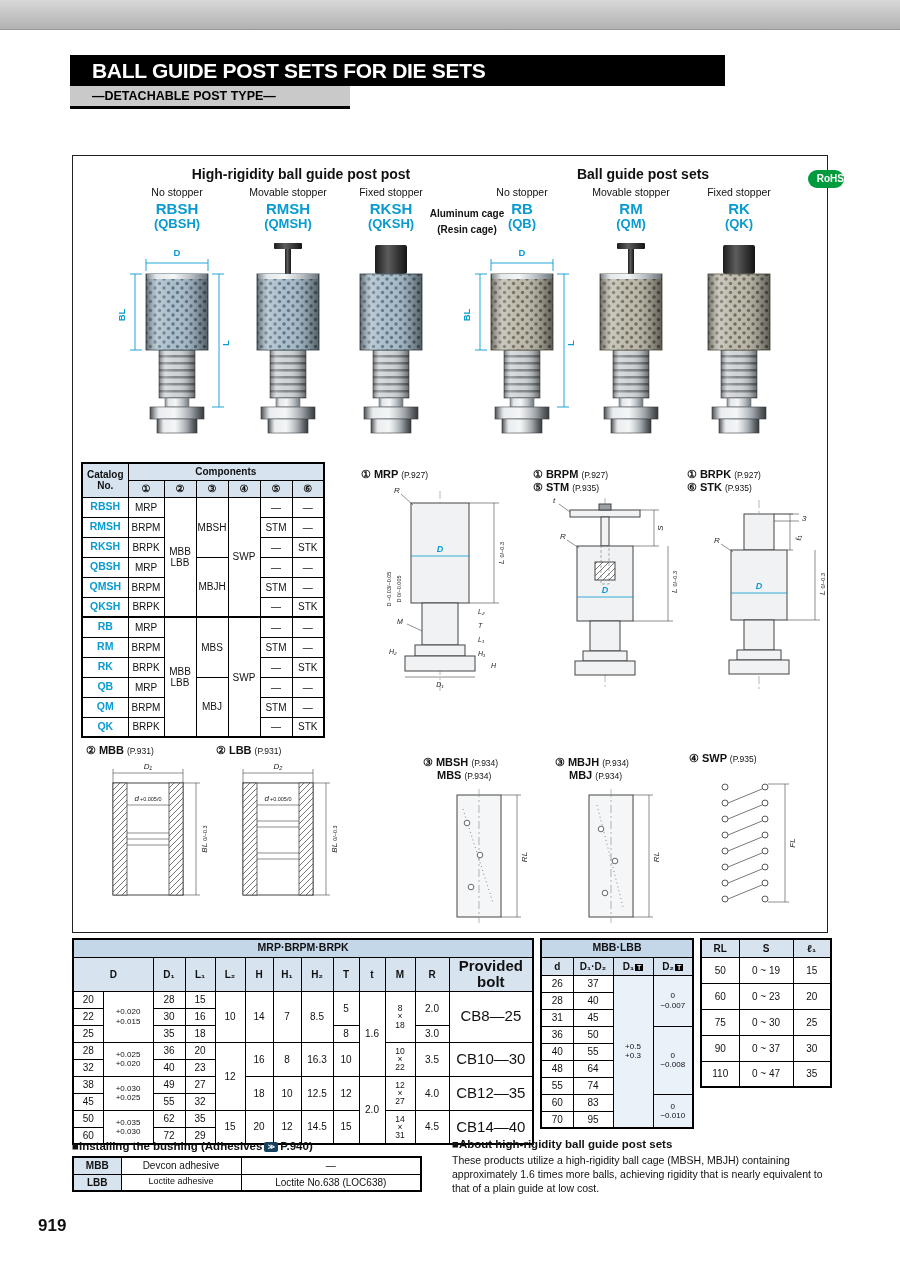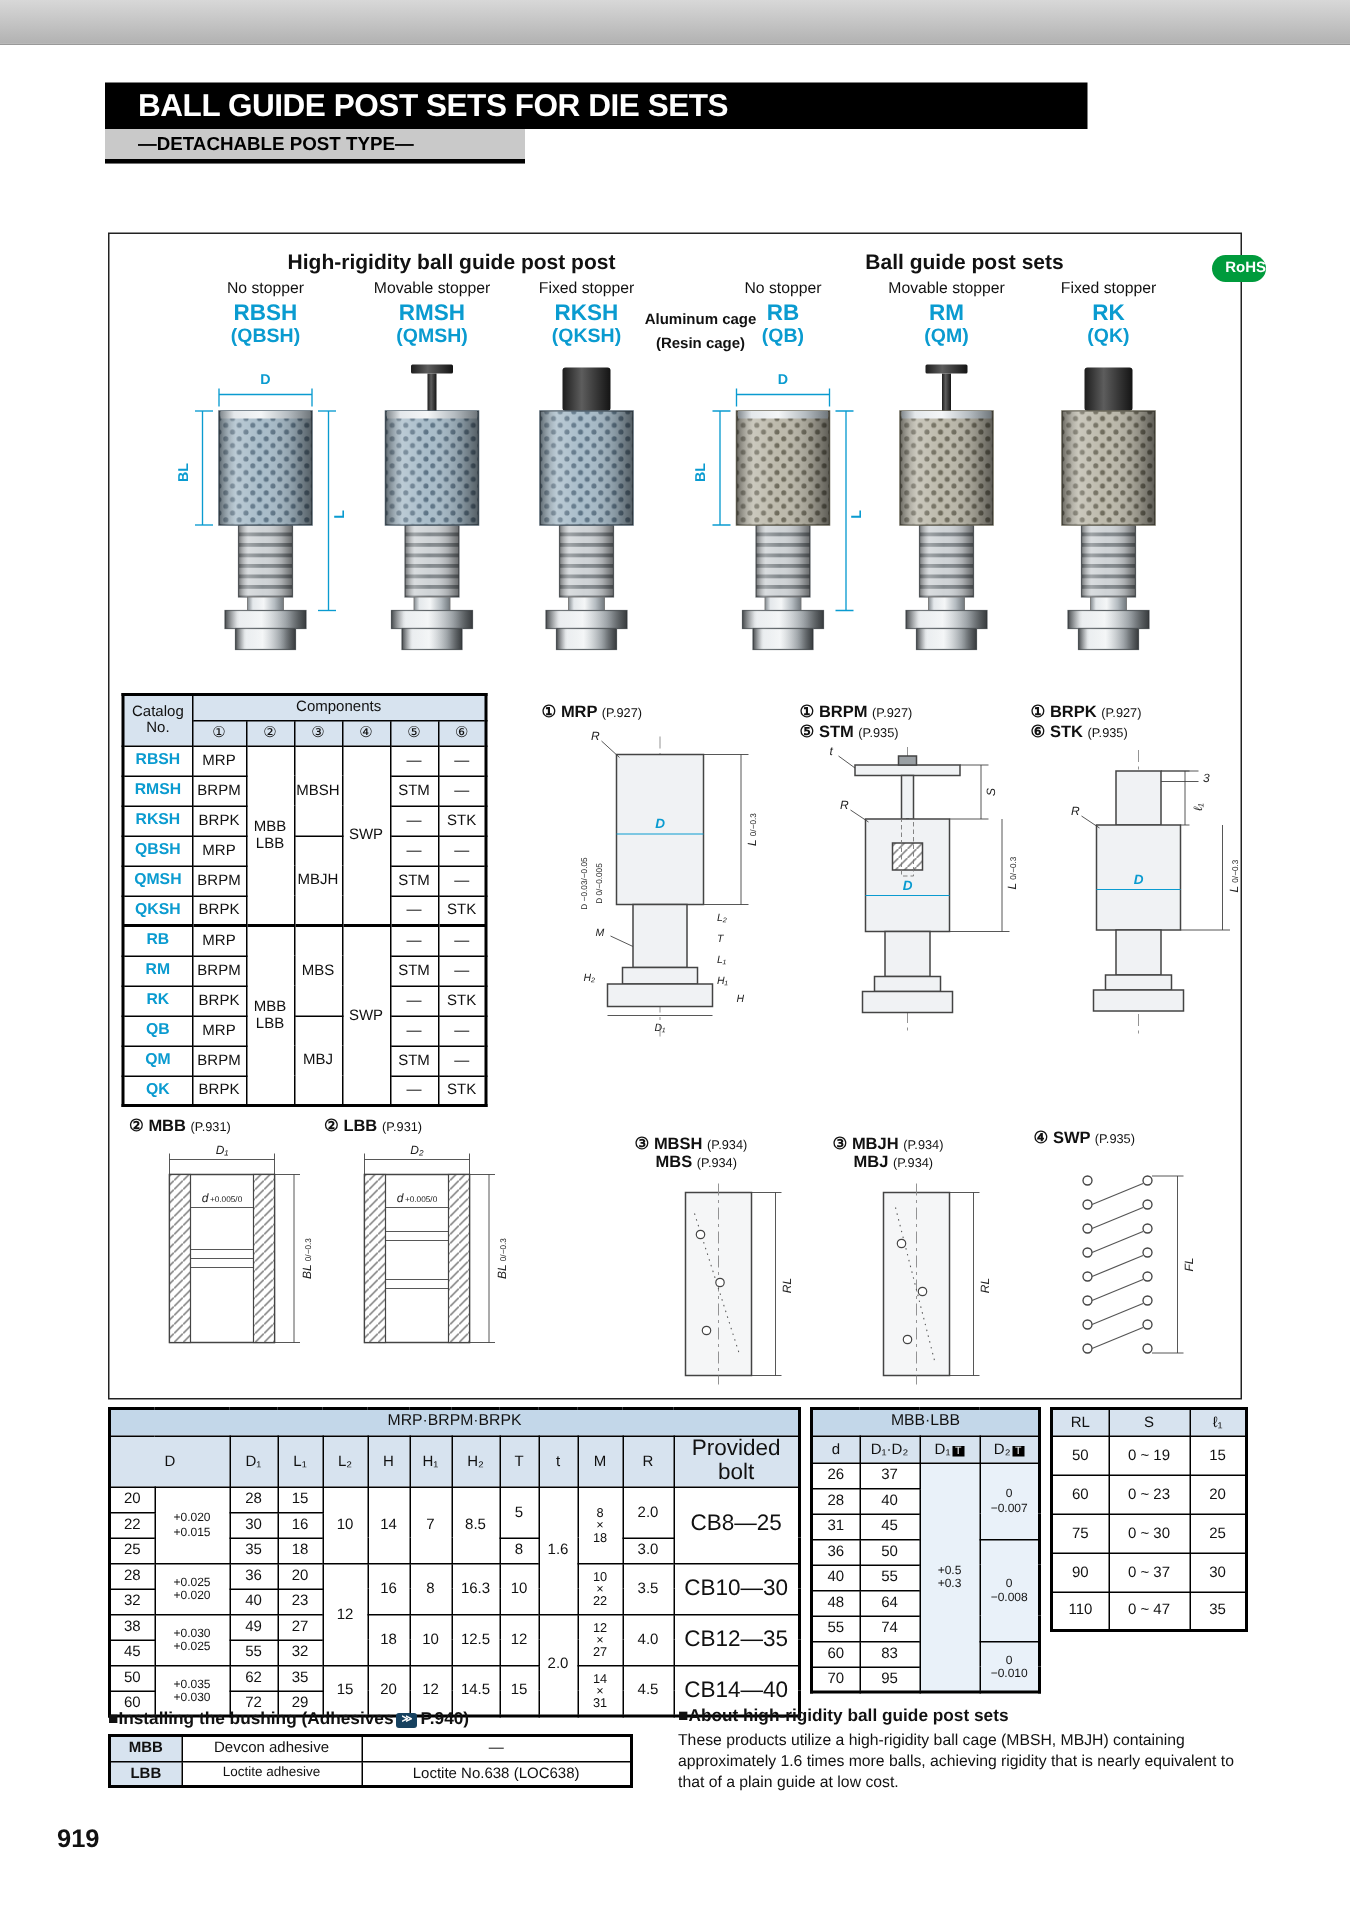--- a/index.html
+++ b/index.html
@@ -34,21 +34,21 @@
   .code-alt { font-size:13px; font-weight:bold; color:#0a9bd0; line-height:1.1; }
   .cage-note { left:348px; top:50px; width:92px; text-align:center;
     font-size:10px; font-weight:bold; line-height:1.6; }
   .prod-svg { margin-left:-10px; margin-top:4px; }
   .dim-t { font-size:9.5px; font-weight:bold; fill:#0a9bd0; }
 
   
   table { border-collapse:collapse; table-layout:fixed; }
   th, td { border:1px solid #000; text-align:center; vertical-align:middle;
     padding:0 1px; font-size:10px; line-height:1.1; }
-  th { background:#d7e3ef; font-weight:normal; }
+  th { background:#d7e3ef; font-weight:bold; }
   .title-row th { background:#c3d7e9; font-size:10.5px; height:16px; }
   .pre { white-space:pre-line; }
   .tol { font-size:8px; line-height:1.15; }
   .tint { background:#e9f1f9; }
   .frame { border:2px solid #000; }
 
   
   .comp-table td { height:20px; }
   .comp-table th { height:17px; font-size:10px; }
   .catno { color:#0a9bd0; font-weight:bold; font-size:10.5px; }

